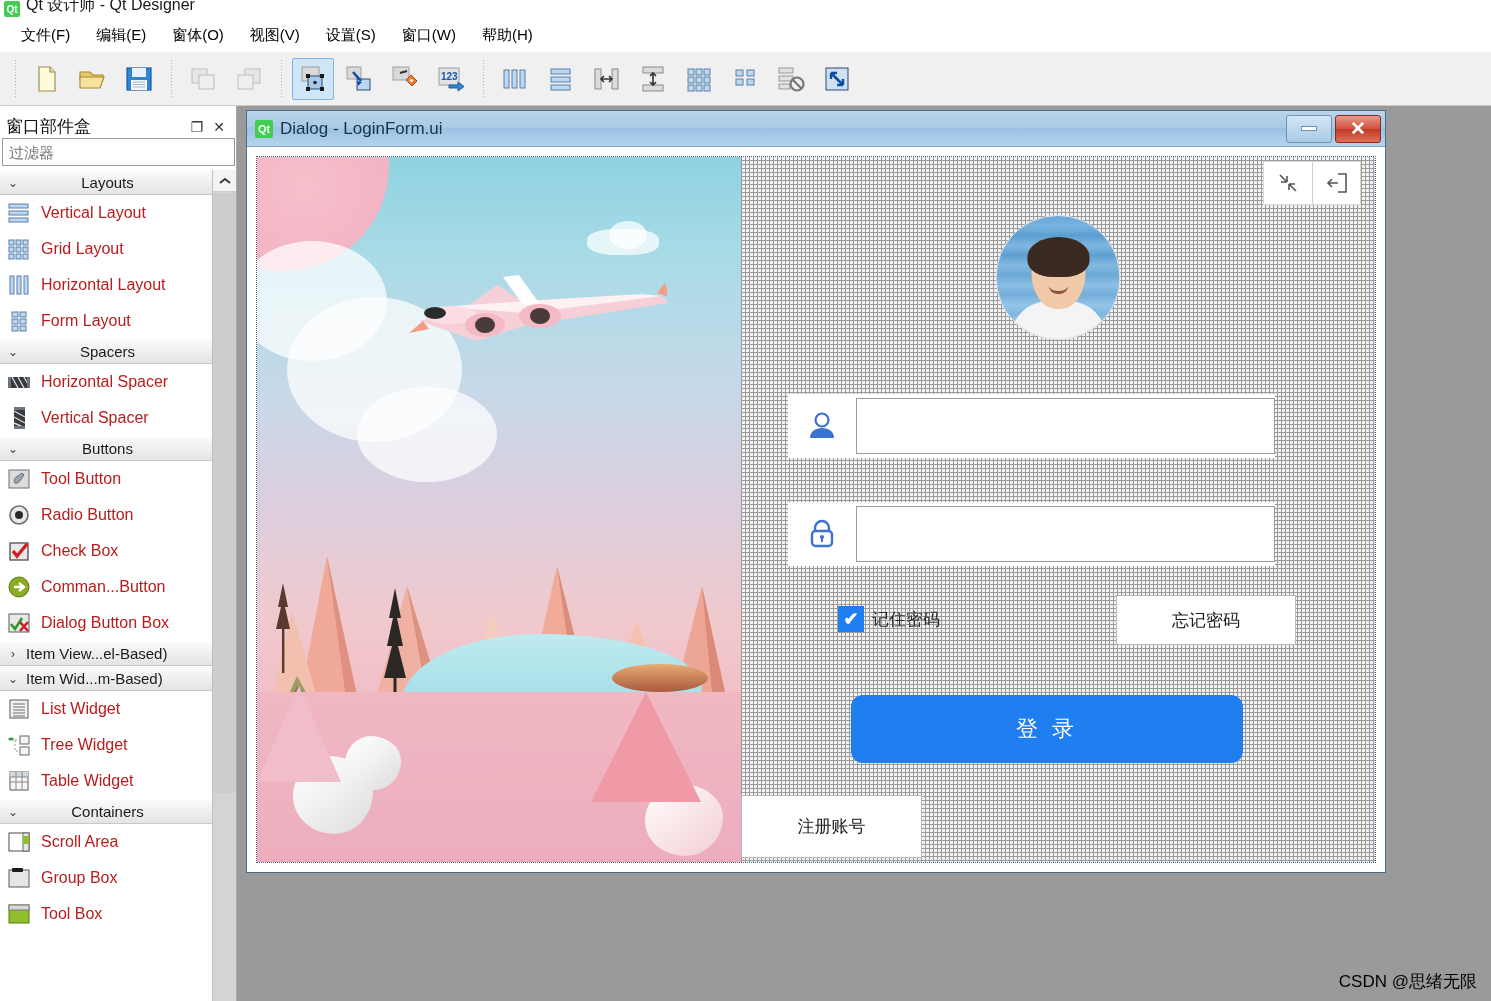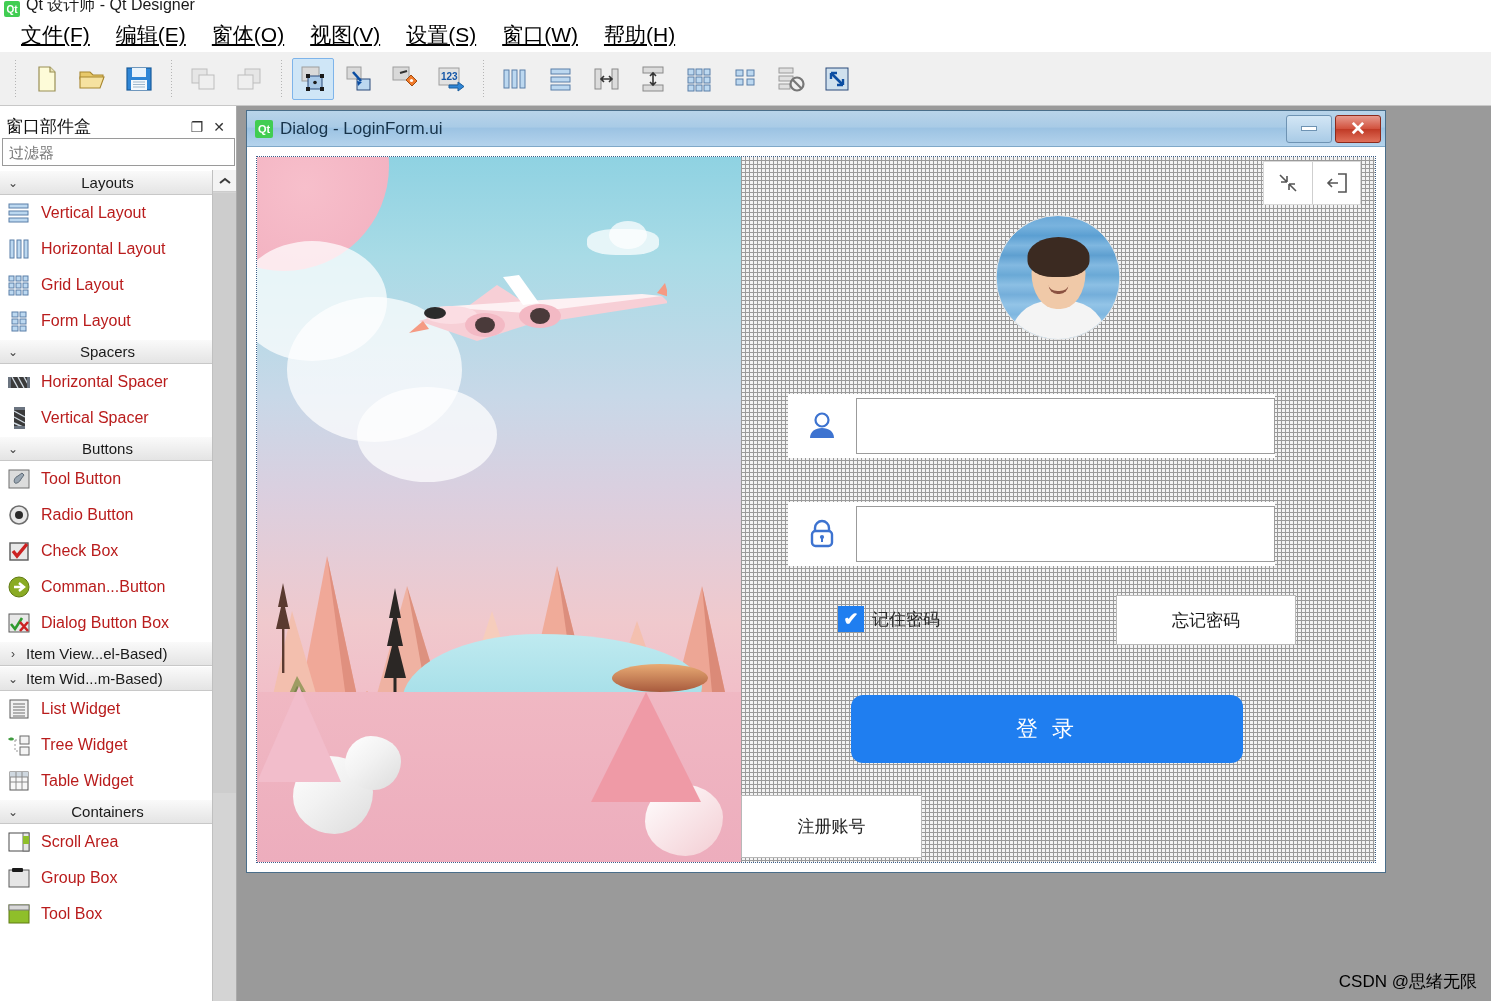--- a/index.html
+++ b/index.html
@@ -35,22 +35,22 @@
     position: relative; top: -4px;
   }
 
   .menubar {
     position: absolute; left: 0; top: 18px; width: 1491px; height: 34px;
     background: #ffffff;
     display: flex; align-items: center;
     padding-left: 8px;
   }
   .menu-item {
-    font-size: 21px; color: #000; padding: 4px 13px;
-    white-space: nowrap; cursor: default; text-decoration: underline;
+    font-size: 15px; color: #000; padding: 4px 13px;
+    white-space: nowrap; cursor: default;
   }
 
   .toolbar {
     position: absolute; left: 0; top: 52px; width: 1491px; height: 54px;
     background: #f0f0f0;
     border-bottom: 1px solid #c8c8c8;
     display: flex; align-items: center;
     padding-left: 6px;
   }
   .tb-sep {
@@ -513,45 +513,45 @@
                 <rect x="3" y="18" width="19" height="4"></rect>
               </g>
             </svg>
         </span>
         <span>Vertical Layout</span>
       </div>
       <div class="w-item">
         <span class="w-ico">
           <svg width="26" height="26" viewBox="0 0 26 26">
               <g fill="#bcd8f0" stroke="#5a7fa8">
-                <rect x="4" y="4" width="4" height="18"></rect>
-                <rect x="11" y="4" width="4" height="18"></rect>
-                <rect x="18" y="4" width="4" height="18"></rect>
-              </g>
-            </svg>
-        </span>
-        <span>Horizontal Layout</span>
-      </div>
-      <div class="w-item">
-        <span class="w-ico">
-          <svg width="26" height="26" viewBox="0 0 26 26">
-              <g fill="#bcd8f0" stroke="#5a7fa8">
                 <rect x="3" y="4" width="5" height="5"></rect>
                 <rect x="10" y="4" width="5" height="5"></rect>
                 <rect x="17" y="4" width="5" height="5"></rect>
                 <rect x="3" y="11" width="5" height="5"></rect>
                 <rect x="10" y="11" width="5" height="5"></rect>
                 <rect x="17" y="11" width="5" height="5"></rect>
                 <rect x="3" y="18" width="5" height="5"></rect>
                 <rect x="10" y="18" width="5" height="5"></rect>
                 <rect x="17" y="18" width="5" height="5"></rect>
               </g>
             </svg>
         </span>
         <span>Grid Layout</span>
+      </div>
+      <div class="w-item">
+        <span class="w-ico">
+          <svg width="26" height="26" viewBox="0 0 26 26">
+              <g fill="#bcd8f0" stroke="#5a7fa8">
+                <rect x="4" y="4" width="4" height="18"></rect>
+                <rect x="11" y="4" width="4" height="18"></rect>
+                <rect x="18" y="4" width="4" height="18"></rect>
+              </g>
+            </svg>
+        </span>
+        <span>Horizontal Layout</span>
       </div>
       <div class="w-item">
         <span class="w-ico">
           <svg width="26" height="26" viewBox="0 0 26 26">
               <g fill="#bcd8f0" stroke="#5a7fa8">
                 <rect x="6" y="4" width="6" height="5"></rect>
                 <rect x="14" y="4" width="6" height="5"></rect>
                 <rect x="6" y="11" width="6" height="5"></rect>
                 <rect x="14" y="11" width="6" height="5"></rect>
                 <rect x="6" y="18" width="6" height="5"></rect>

